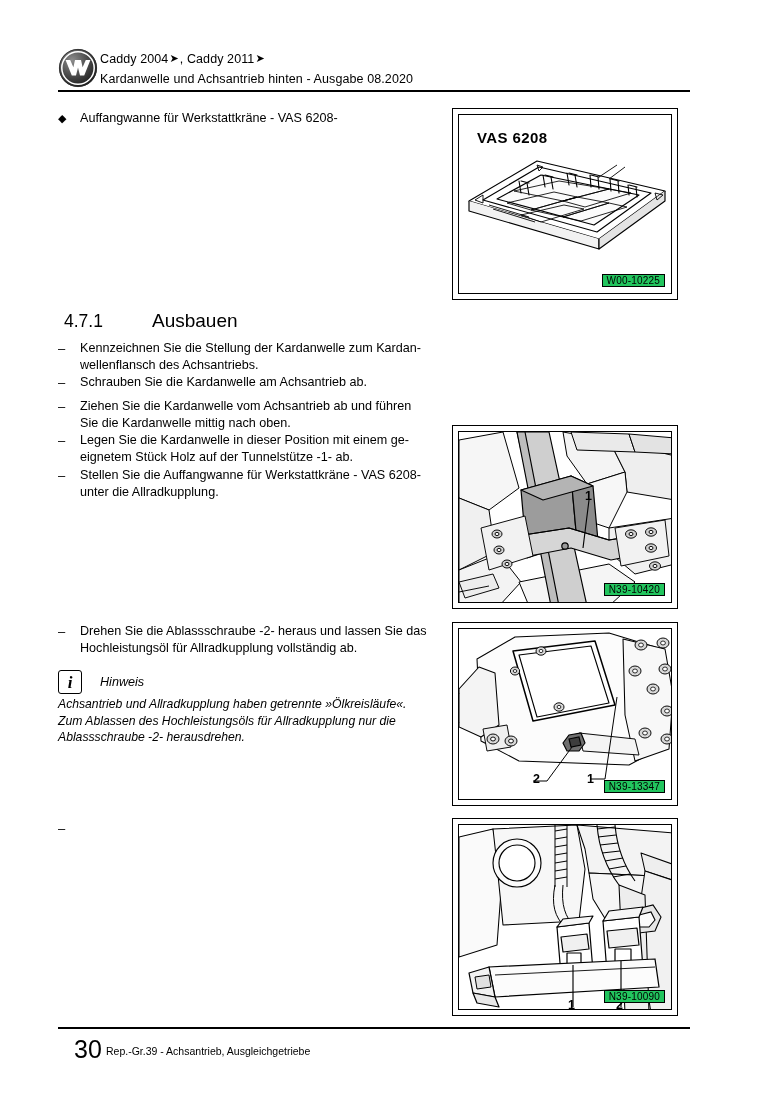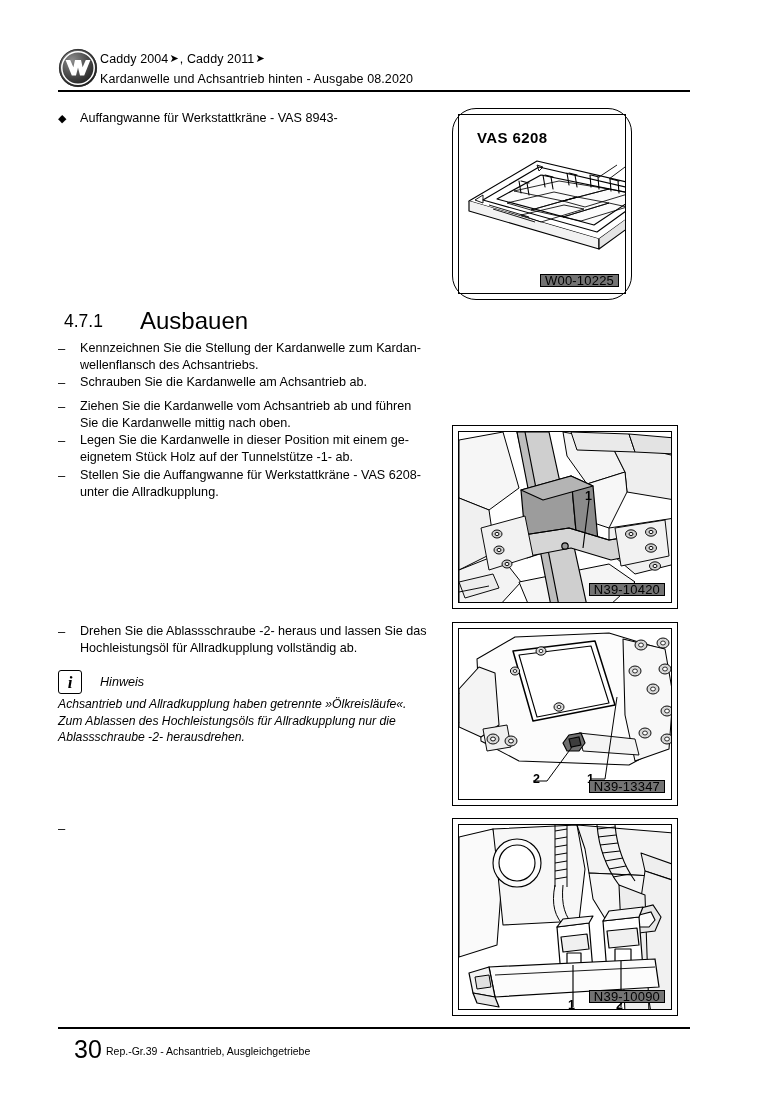--- a/index.html
+++ b/index.html
@@ -129,23 +129,23 @@
   }
   .sec-num {
     position: absolute;
     left: 0px;
     top: 0px;
     font-size: 17.5px;
     line-height: 22px;
   }
   .sec-title {
     position: absolute;
-    left: 76px;
+    left: 88px;
     top: 0px;
-    font-size: 24px;
+    font-size: 19px;
     line-height: 22px;
   }
 
   
   #note-block {
     position: absolute;
     left: 58px;
     top: 670px;
     width: 390px;
   }
@@ -203,22 +203,22 @@
     inset: 5px;
     border: 1.2px solid #000000;
     box-sizing: border-box;
     overflow: hidden;
   }
   .fig-code {
     position: absolute;
     right: 6px;
     bottom: 6px;
     border: 1px solid #000;
-    background: #737373;
-    font-size: 13px;
+    background: #22c55e;
+    font-size: 10px;
     line-height: 9px;
     padding: 1px 4px;
     letter-spacing: 0.2px;
     font-family: "Liberation Sans", sans-serif;
     z-index: 40;
   }
   .fig-title {
     position: absolute;
     left: 18px;
     top: 14px;
@@ -262,24 +262,24 @@
       <div class="header-line1">
         <span>Caddy 2004</span><span class="arrow-glyph">➤</span><span>, Caddy 2011</span><span class="arrow-glyph">➤</span>
       </div>
       <div class="header-line2">Kardanwelle und Achsantrieb hinten - Ausgabe 08.2020</div>
     </div>
   </div>
   <div id="header-rule"></div>
 
   <div class="bullet-row" style="left:58px; top:110px;">
     <div class="bullet-marker diamond">◆</div>
-    <div class="bullet-text">Auffangwanne für Werkstattkräne - VAS 8943-</div>
-  </div>
-
-  <div class="figure" style="left:452px; top:108px; width:180px; height:192px;border-radius:24px;">
+    <div class="bullet-text">Auffangwanne für Werkstattkräne - VAS 6208-</div>
+  </div>
+
+  <div class="figure" style="left:452px; top:108px; width:226px; height:192px;">
     <div class="figure-inner">
       <div class="fig-title">VAS 6208</div>
       <svg width="216" height="182" viewBox="0 0 216 182">
         <g stroke="#000" stroke-width="1.15" fill="none" stroke-linejoin="round">
 
           <path d="M10 86 L78 46 L206 76 L140 124 Z" fill="#ffffff"></path>
 
           <path d="M10 86 L10 96 L140 134 L140 124" fill="#f2f2f2"></path>
           <path d="M140 124 L140 134 L206 86 L206 76" fill="#e4e4e4"></path>
 

